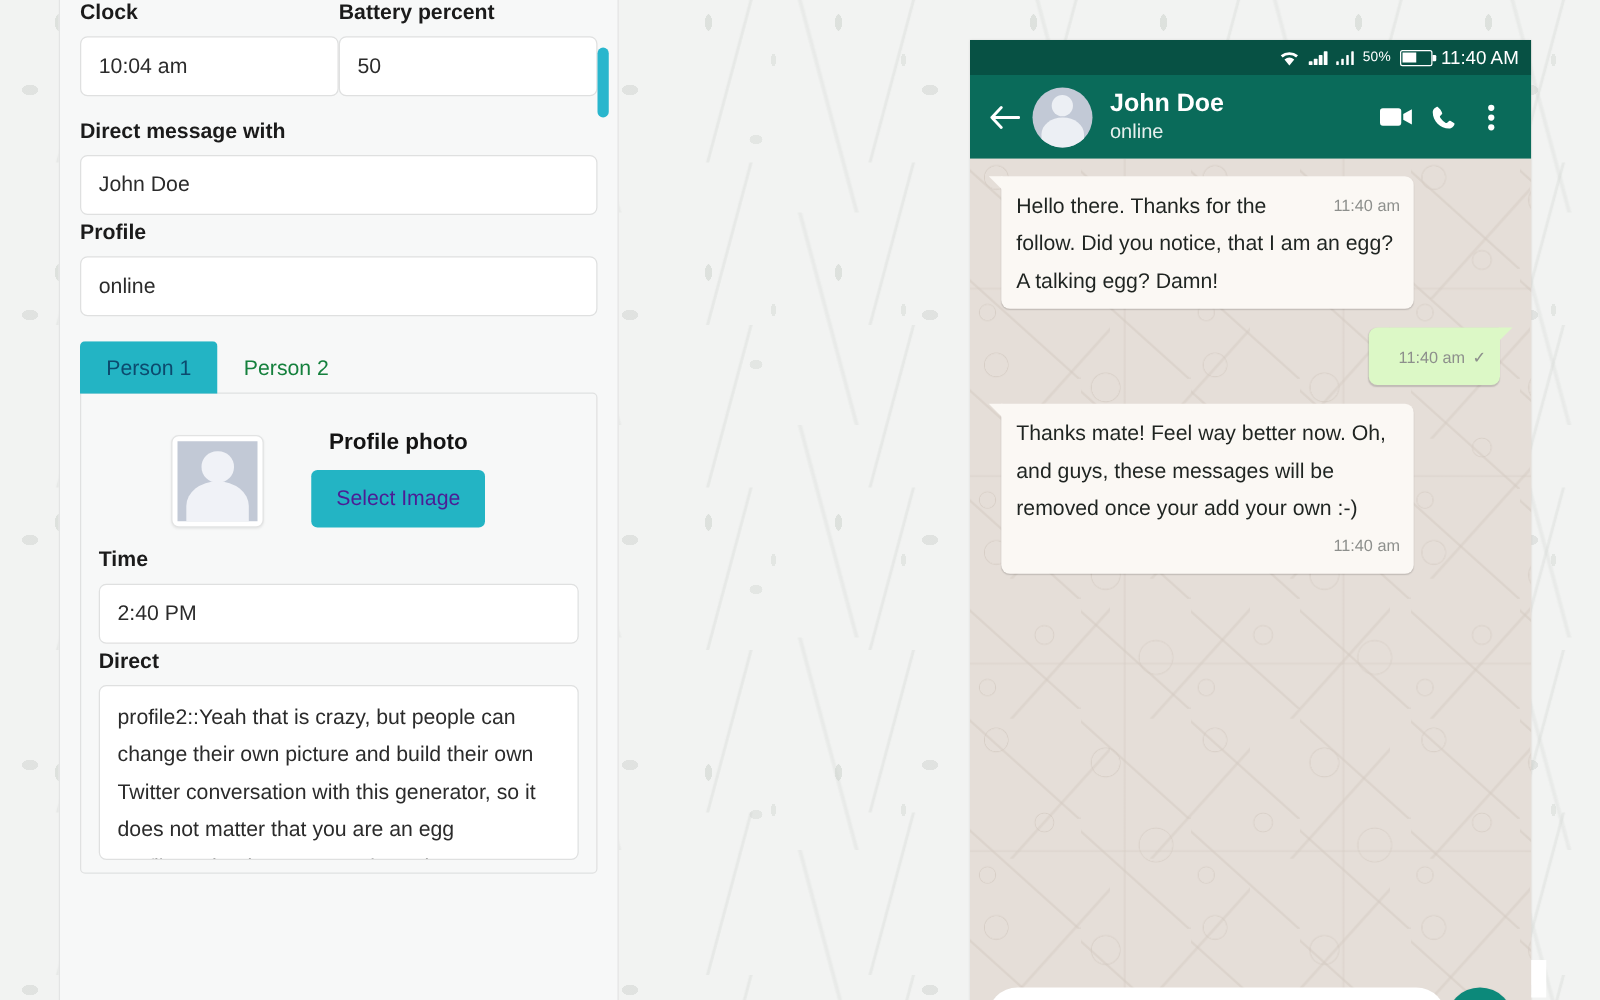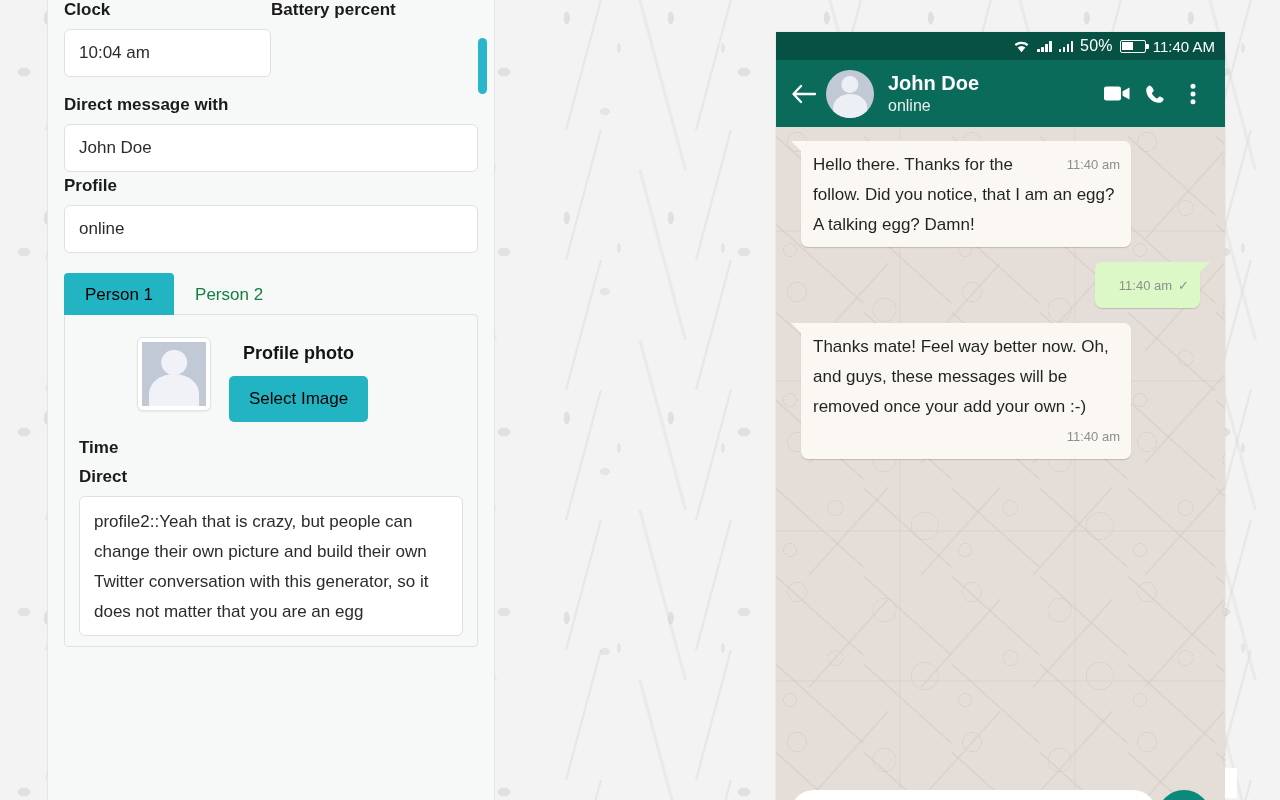--- a/index.html
+++ b/index.html
@@ -92,36 +92,36 @@
     font-size: 17px;
     cursor: pointer;
     border: 1px solid transparent;
     border-bottom: none;
     border-radius: 4px 4px 0 0;
     line-height: 1;
     color: #15803d;
   }
   .tab.active {
     background: #23b4c4;
-    color: #000000;
+    color: #0c4a6e;
   }
 
   #tab-panel {
     border: 1px solid #e0e1e1;
     border-radius: 0 4px 4px 4px;
     background: #f7f8f8;
     padding: 22px 14px 10px 14px;
     margin-top: -1px;
   }
 
   
   #photo-row {
     display: flex;
-    align-items: flex-start;
-    gap: 18px;
+    align-items: flex-end;
+    gap: 38px;
     padding: 0 0 16px 0;
   }
   #avatar-thumb {
     width: 74px; height: 74px;
     background: #ffffff;
     border: 1px solid #e2e3e3;
     border-radius: 6px;
     padding: 4px;
     margin-left: 58px;
     box-shadow: 0 1px 2px rgba(0,0,0,.07);
@@ -153,21 +153,21 @@
   #photo-right { padding-top: 6px; }
   #photo-title {
     font-size: 18px;
     font-weight: bold;
     color: #141414;
     margin-bottom: 12px;
     text-align: center;
   }
   #select-image-btn {
     background: #23b4c4;
-    color: #000000;
+    color: #4c1d95;
     border: none;
     border-radius: 5px;
     font-size: 17px;
     font-family: "Liberation Sans", sans-serif;
     padding: 13px 20px;
     cursor: pointer;
     display: block;
   }
 
   #message-box {
@@ -211,21 +211,21 @@
     height: 28px;
     background: #075144;
     display: flex;
     align-items: center;
     justify-content: flex-end;
     padding-right: 10px;
     gap: 7px;
     color: #ffffff;
     font-size: 14px;
   }
-  #status-bar .pct { font-size: 16px; letter-spacing: .2px; }
+  #status-bar .pct { font-size: 11px; letter-spacing: .2px; }
   #status-bar .clock-txt { font-size: 15px; }
 
   .sig { display: flex; align-items: flex-end; gap: 1.5px; height: 12px; }
   .sig i { display: block; width: 2.5px; background: #ffffff; border-radius: .5px; }
   .sig i:nth-child(1){height:3px;} .sig i:nth-child(2){height:5px;}
   .sig i:nth-child(3){height:8px;} .sig i:nth-child(4){height:11px;}
 
   .batt {
     width: 26px; height: 13px;
     border: 1.8px solid #ffffff;
@@ -397,20 +397,21 @@
 
 <div id="form-panel">
 
   <div class="row-2">
     <div>
       <span class="field-label">Clock</span>
       <input class="text-input" value="10:04 am" style="">
     </div>
     <div>
       <span class="field-label">Battery percent</span>
+      <input class="text-input" value="50" style="">
     </div>
   </div>
 
   <div class="block">
     <span class="field-label">Direct message with</span>
     <input class="text-input" value="John Doe" style="">
   </div>
 
   <div class="block">
     <span class="field-label">Profile</span>
@@ -429,20 +430,21 @@
         <div class="ph"></div>
       </div>
       <div id="photo-right">
         <div id="photo-title">Profile photo</div>
         <button id="select-image-btn">Select Image</button>
       </div>
     </div>
 
     <div class="block">
       <span class="field-label">Time</span>
+      <input class="text-input" value="2:40 PM" style="">
     </div>
 
     <div>
       <span class="field-label">Direct</span>
       <div id="message-box">profile2::Yeah that is crazy, but people can change their own picture and build their own Twitter conversation with this generator, so it does not matter that you are an egg
 profile1::Thanks mate! Feel way better now.</div>
       <div id="msg-scroll-track">
         <div id="msg-scroll-thumb"></div>
       </div>
     </div>

